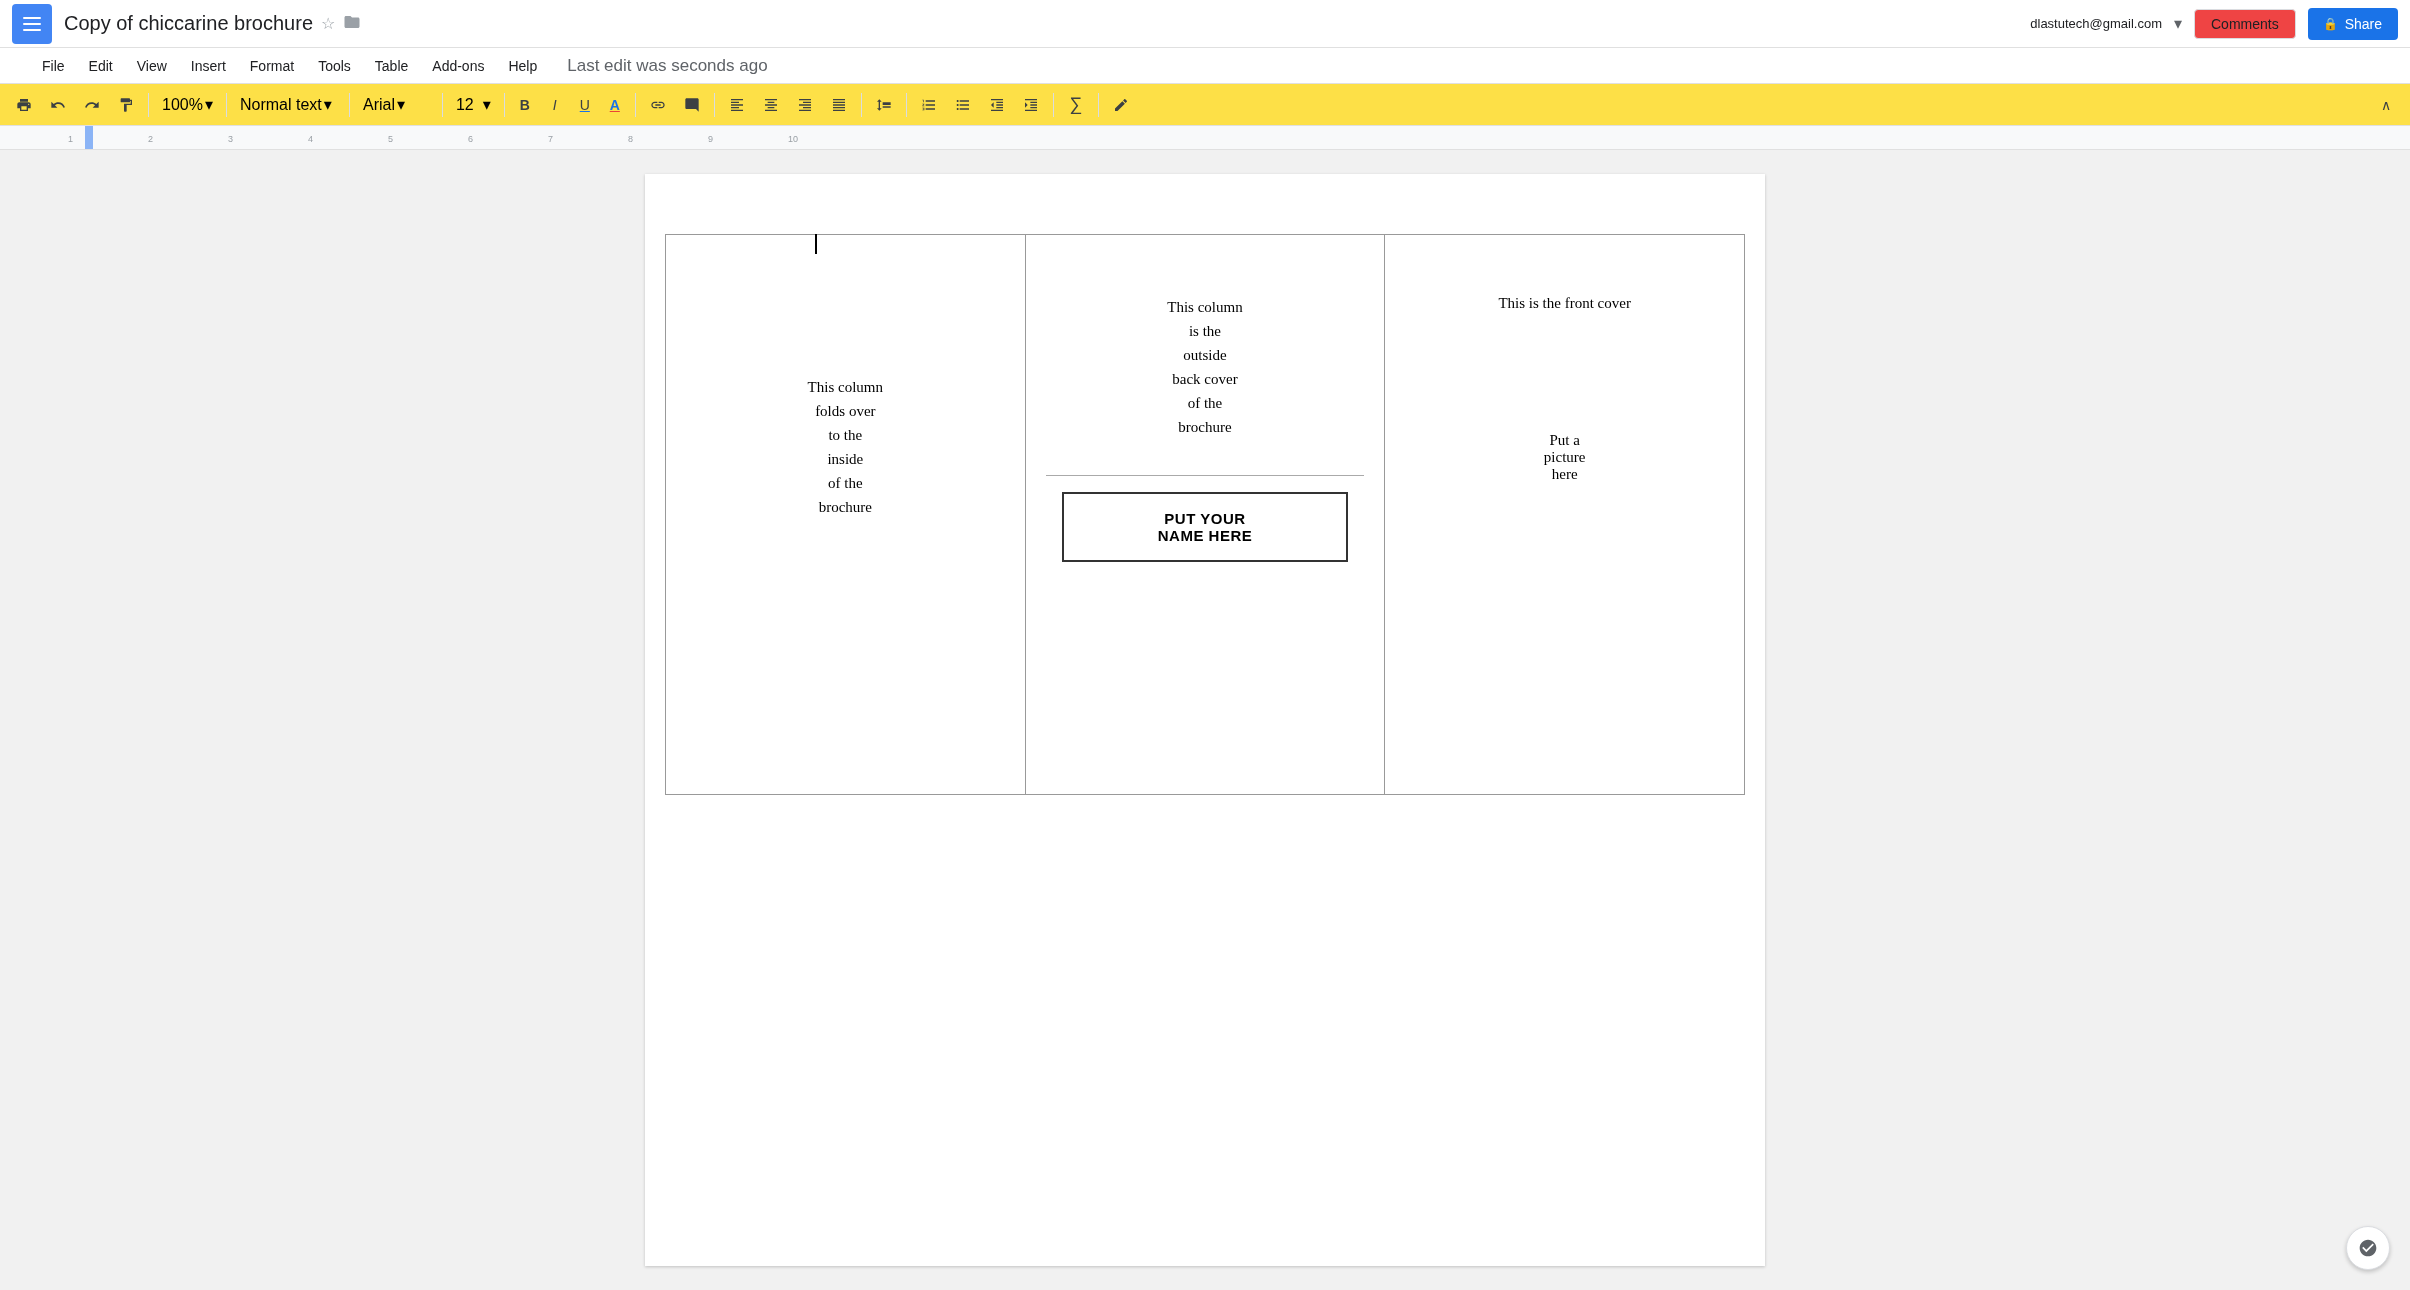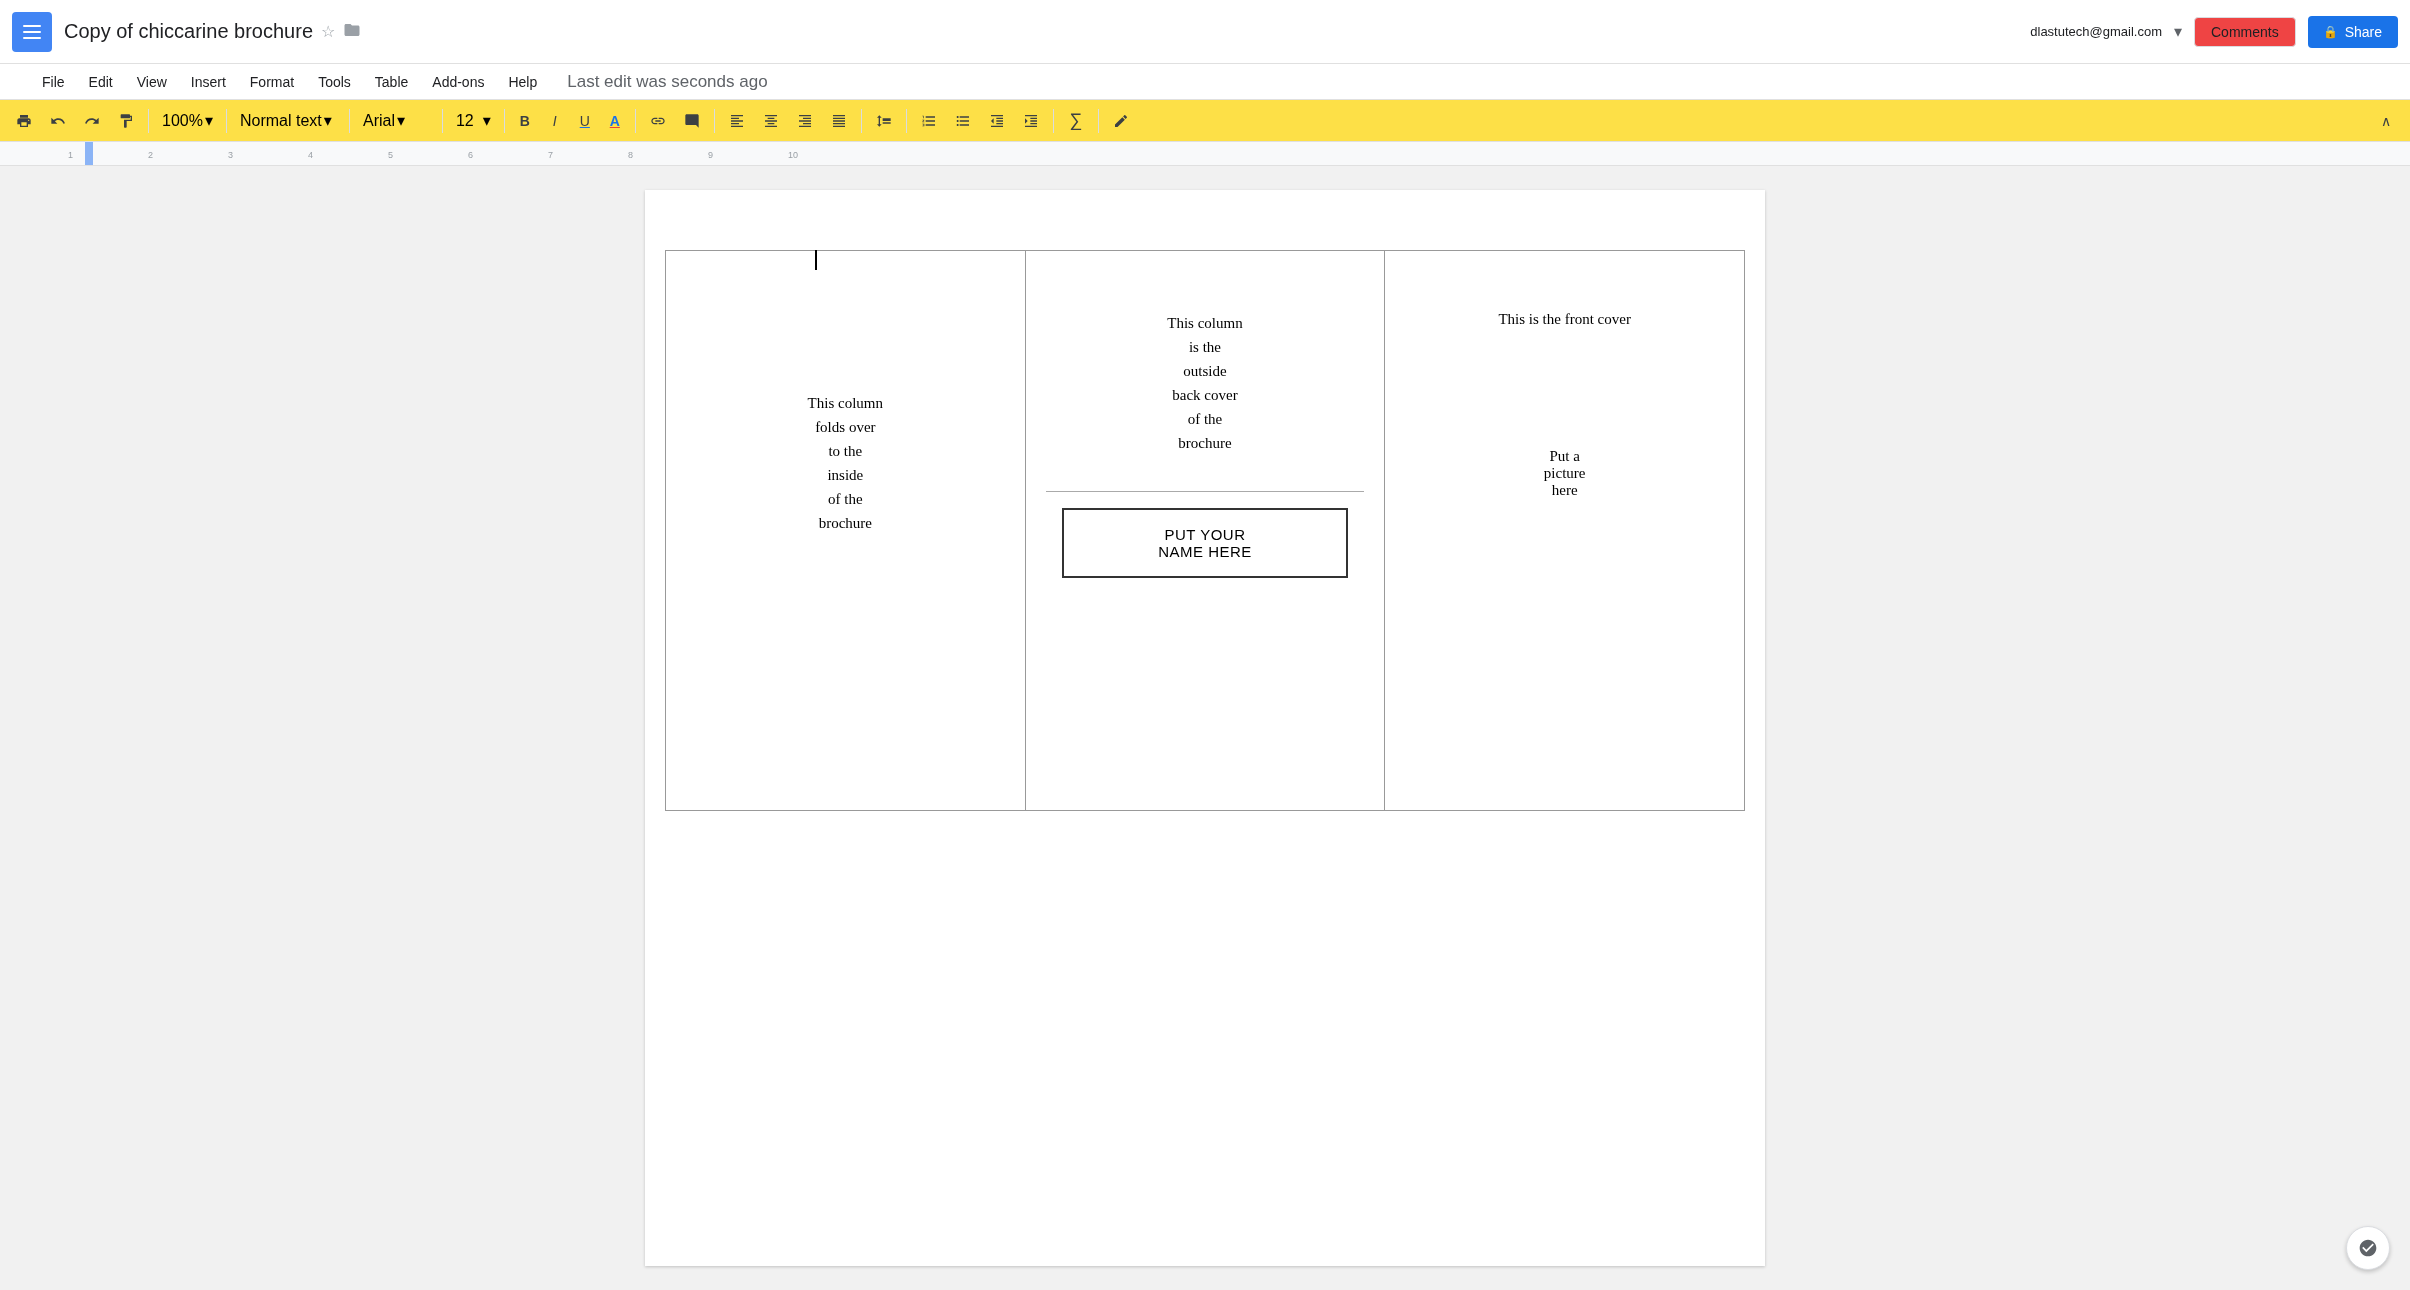--- a/index.html
+++ b/index.html
@@ -3,21 +3,21 @@
   <meta charset="utf-8">
   <style>
     * { margin: 0; padding: 0; box-sizing: border-box; }
     body { font-family: Arial, sans-serif; background: #f1f1f1; height: 1290px; overflow: hidden; }
 
     
     .top-bar {
       display: flex;
       align-items: center;
       background: #fff;
-      height: 64px;
+      height: 48px;
       padding: 16px 12px;
       border-bottom: 1px solid #e0e0e0;
       position: relative;
       justify-content: space-between;
     }
     .app-menu-btn {
       width: 40px; height: 40px;
       background: #4285f4;
       border-radius: 4px;
       display: flex; flex-direction: column; align-items: center; justify-content: center;
@@ -155,21 +155,21 @@
       height: 1px;
       background: #aaa;
       margin: 16px 0;
     }
     .name-box {
       border: 2px solid #333;
       padding: 16px 24px;
       width: 90%;
       text-align: center;
       font-family: Arial, sans-serif;
-      font-weight: normal;
+      font-weight: bold;
       font-size: 15px;
       letter-spacing: 0.5px;
     }
     .col3-content {
       padding: 40px 20px;
     }
     .front-cover-text {
       font-family: 'Times New Roman', serif;
       font-size: 15px;
       text-align: center;

